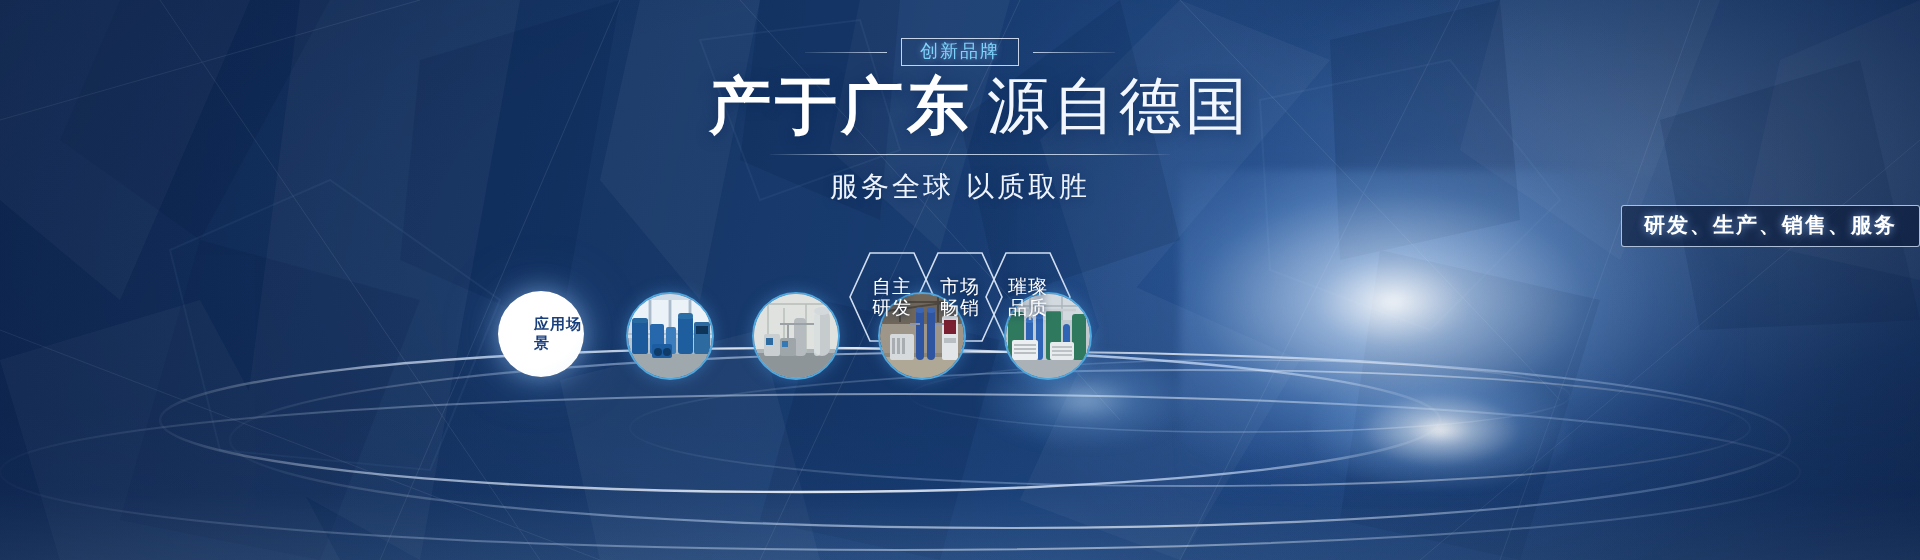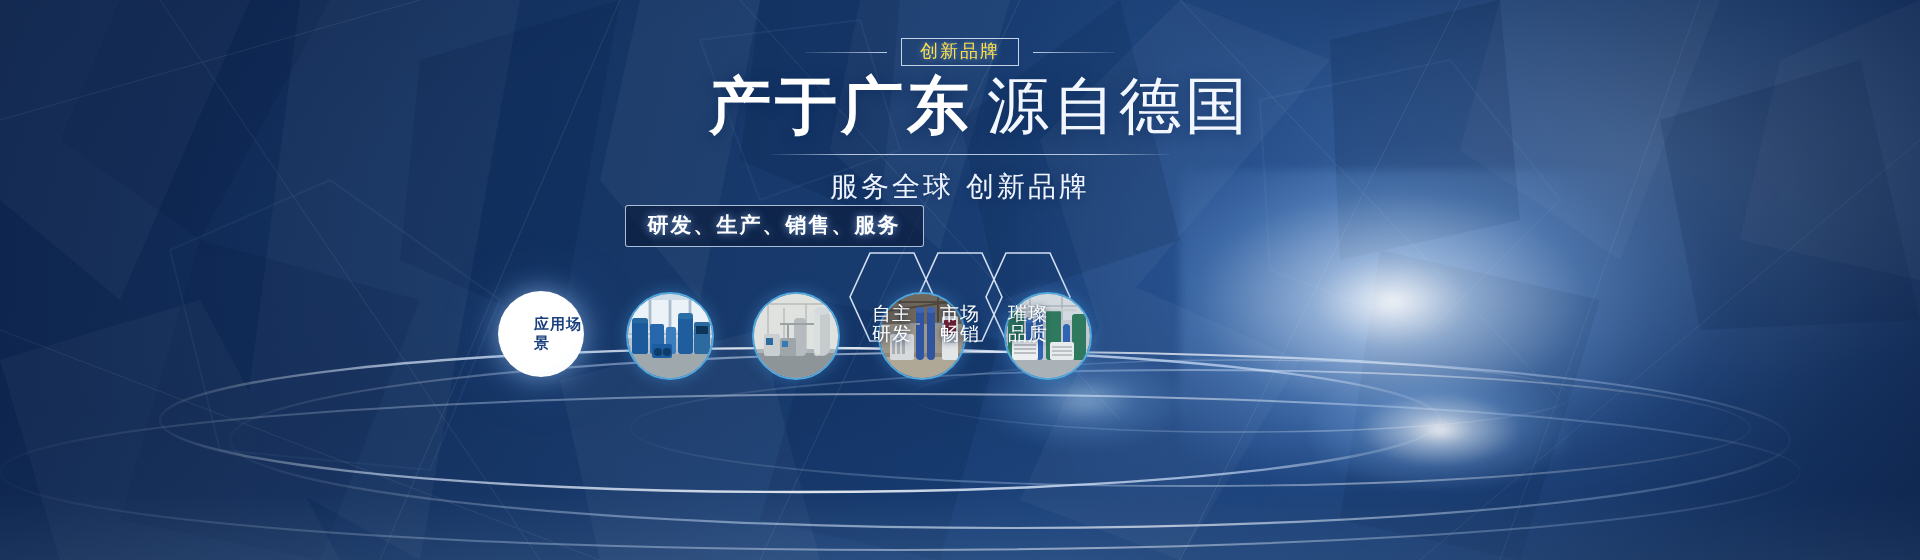--- a/index.html
+++ b/index.html
@@ -109,21 +109,21 @@
     background: linear-gradient(to left, rgba(210,225,245,0.1), rgba(215,230,250,0.85));
   }
   .badge-box {
     border: 1px solid rgba(222,232,248,0.88);
     padding: 3px 18px 5px;
     line-height: 1;
   }
   .badge-text {
     font-size: 18px;
     letter-spacing: 2px;
-    color: #fde047;
+    color: #7dd3fc;
     font-family: "DejaVu Sans", "Liberation Sans", sans-serif;
     text-shadow: 0 0 6px rgba(160,200,255,0.55);
   }
 
   
   .headline {
     position: absolute;
     left: 0; top: 64px;
     width: 1920px;
     text-align: center;
@@ -164,23 +164,23 @@
     letter-spacing: 3px;
     color: #eef4ff;
     font-family: "DejaVu Sans", "Liberation Sans", sans-serif;
     text-shadow: 0 1px 8px rgba(10,40,90,0.6);
   }
 
   
   .tagline-wrap {
     position: absolute;
     left: 0; top: 205px;
-    width: 1548px;
+    width: 1920px;
     display: flex;
-    justify-content: center;
+    justify-content: flex-end;
   }
   .tagline-box {
     border: 1px solid rgba(200,216,240,0.85);
     background: rgba(9,24,55,0.62);
     border-radius: 3px;
     padding: 5px 22px 7px;
   }
   .tagline-text {
     font-size: 21px;
     font-weight: bold;
@@ -198,21 +198,21 @@
     display: flex;
     justify-content: center;
     align-items: center;
   }
   .hex {
     position: relative;
     width: 88px;
     height: 94px;
     margin: 0 -10px;
     display: flex;
-    align-items: flex-end;
+    align-items: center;
     justify-content: center;
   }
   .hex svg {
     position: absolute;
     inset: 0;
   }
   .hex-label {
     position: relative;
     z-index: 2;
     font-size: 19px;
@@ -368,21 +368,21 @@
       </span>
       <span class="badge-line right"></span>
     </div>
 
     <div class="headline">
       <span class="hl-strong">产于广东</span><span class="hl-light">源自德国</span>
     </div>
 
     <div class="hl-divider"></div>
 
-    <div class="subtitle">服务全球 创新品牌</div>
+    <div class="subtitle">服务全球 以质取胜</div>
 
     <div class="tagline-wrap">
       <span class="tagline-box">
         <span class="tagline-text">研发、生产、销售、服务</span>
       </span>
     </div>
 
     <div class="hex-row">
       <div class="hex">
         <svg viewBox="0 0 88 94" xmlns="http://www.w3.org/2000/svg">

